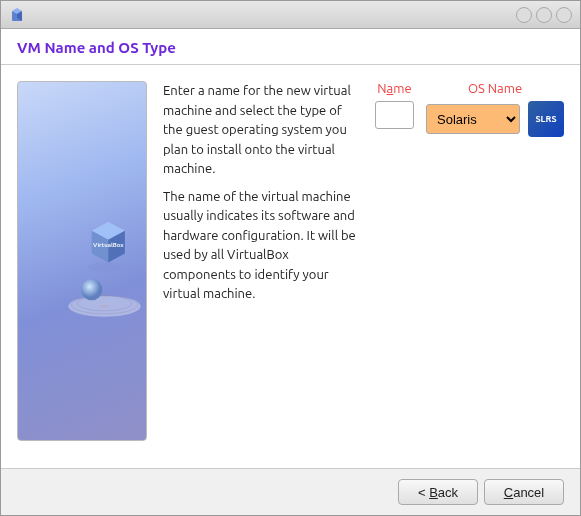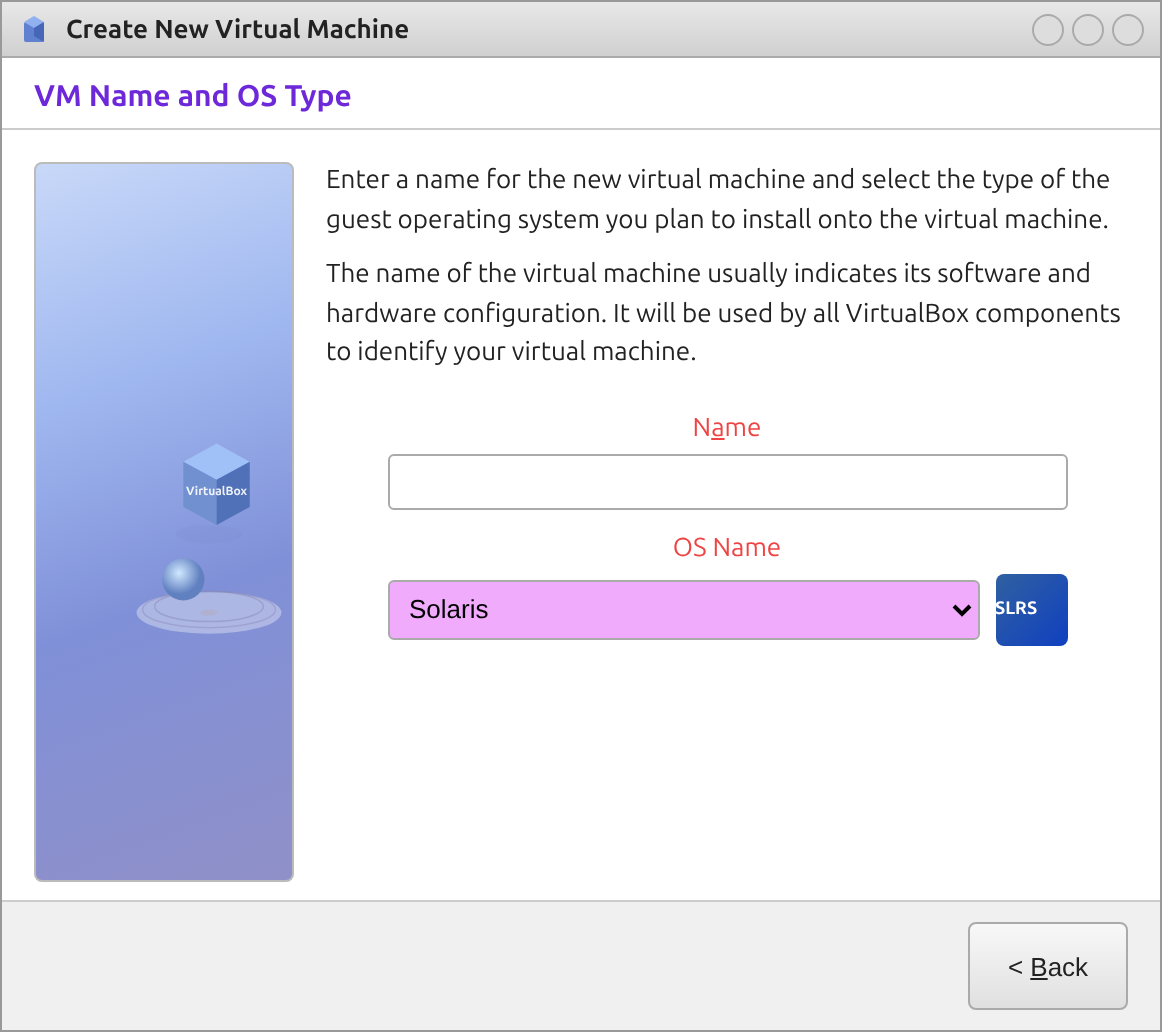--- a/index.html
+++ b/index.html
@@ -93,21 +93,21 @@
     
     .vbox-logo {
       width: 110px;
       height: 200px;
     }
 
     
     .wizard-content {
       flex: 1;
       display: flex;
-      flex-direction: column;
+      flex-direction: row;
       gap: 12px;
     }
     .wizard-description {
       font-size: 13px;
       color: #222;
       line-height: 1.5;
     }
     .wizard-description p {
       margin-bottom: 8px;
     }
@@ -145,51 +145,51 @@
       width: 100%;
       max-width: 340px;
     }
     .os-select {
       flex: 1;
       height: 30px;
       border: 1px solid #aaa;
       border-radius: 3px;
       padding: 2px 6px;
       font-size: 13px;
-      background: #f0abfc;
+      background: #fdba74;
       appearance: auto;
     }
     .os-icon {
       width: 36px;
       height: 36px;
       background: linear-gradient(135deg, #3060a0, #1040c0);
       border-radius: 4px;
       display: flex;
       align-items: center;
-      justify-content: flex-start;
+      justify-content: center;
       color: white;
       font-size: 9px;
       font-weight: bold;
       text-align: center;
       line-height: 1.2;
     }
 
     
     .wizard-footer {
       background: #f0f0f0;
       border-top: 1px solid #ccc;
       padding: 10px 16px;
       display: flex;
       justify-content: flex-end;
       gap: 6px;
       align-items: center;
     }
     .footer-btn {
       min-width: 80px;
-      height: 44px;
+      height: 26px;
       padding: 4px 14px;
       font-size: 13px;
       border: 1px solid #aaa;
       border-radius: 4px;
       background: linear-gradient(to bottom, #f8f8f8, #e0e0e0);
       cursor: pointer;
       color: #222;
     }
     .footer-btn:disabled {
       color: #aaa;
@@ -202,21 +202,20 @@
 </head>
 <body>
 
 <div class="titlebar">
   <div class="titlebar-left">
     <svg class="titlebar-icon" viewBox="0 0 18 18">
       <rect x="3" y="5" width="10" height="10" fill="#6080d0" rx="1"></rect>
       <polygon points="3,5 8,2 13,5 8,8" fill="#90b0f0"></polygon>
       <polygon points="13,5 13,15 8,12 8,8" fill="#4060b0" opacity="0.8"></polygon>
     </svg>
-    <span class="titlebar-title">Create New Virtual Machine</span>
   </div>
   <div class="titlebar-controls">
     <span class="titlebar-btn"></span>
     <span class="titlebar-btn"></span>
     <span class="titlebar-btn"></span>
   </div>
 </div>
 
 <div class="wizard-header">
   <h2>VM Name and OS Type</h2>
@@ -280,13 +279,16 @@
         </div>
       </div>
     </div>
   </div>
 </div>
 
 <div class="wizard-footer">
   <button class="footer-btn">
     &lt; <span class="underline">B</span>ack
   </button>
+  <button class="footer-btn">
+    <span class="underline">C</span>ancel
+  </button>
 </div>
 
 </body></html>

